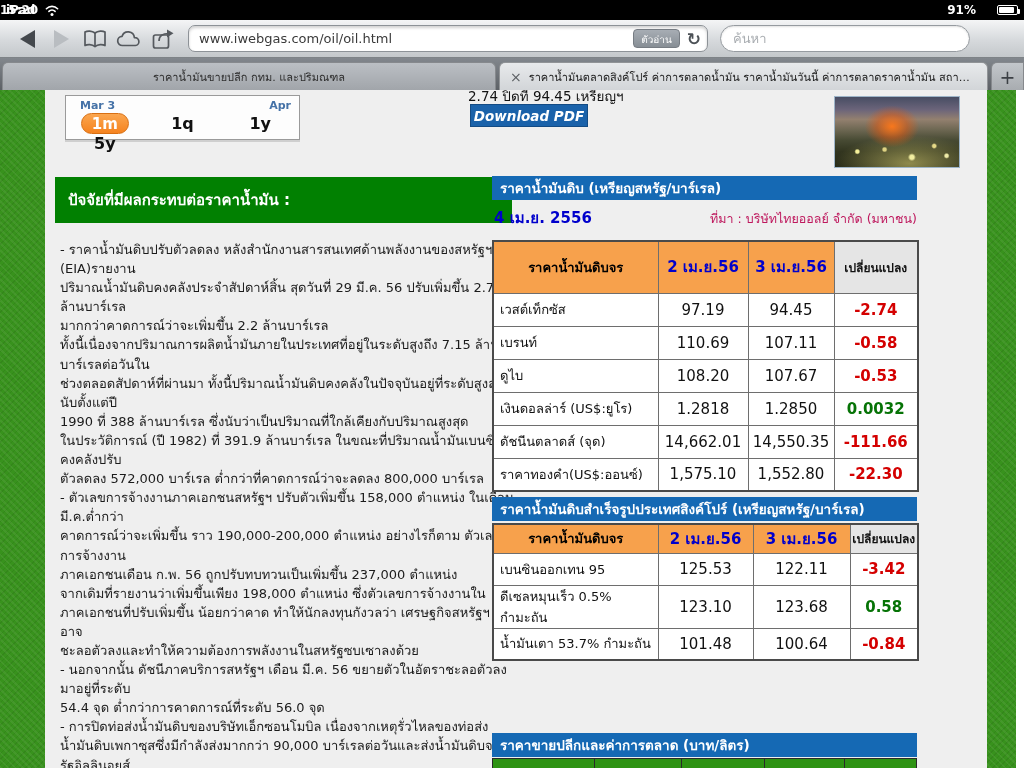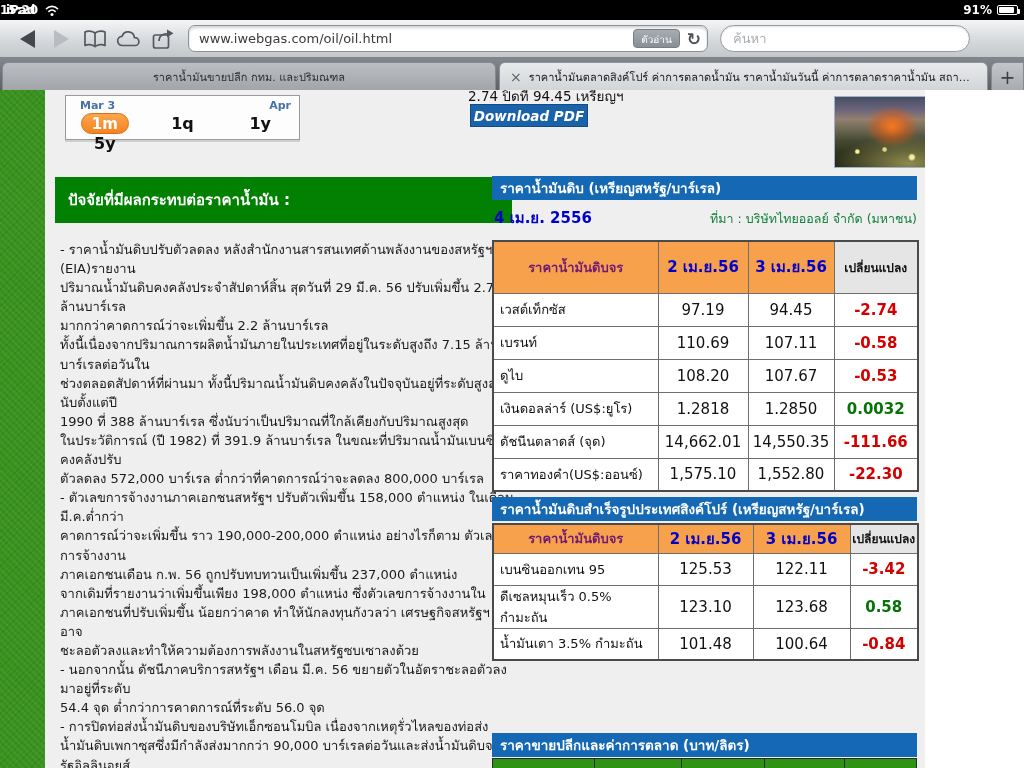--- a/index.html
+++ b/index.html
@@ -5,21 +5,21 @@
   * { margin:0; padding:0; box-sizing:border-box; }
   html,body { width:1024px; height:768px; overflow:hidden; background:#000;
     font-family:"DejaVu Sans", sans-serif; }
   .screen { position:relative; width:1024px; height:768px; background:#fff; }
 
   
   .status-bar { position:absolute; left:0; top:0; width:1024px; height:20px; background:#000;
     color:#fff; font-size:12px; display:flex; align-items:center; }
   .sb-left { position:absolute; left:6px; top:0; height:20px; display:flex; align-items:center; gap:9px; font-weight:bold; }
   .sb-time { position:absolute; left:0; width:100%; text-align:left; font-weight:bold; }
-  .sb-right { position:absolute; right:6px; top:0; height:20px; display:flex; align-items:center; gap:5px; font-weight:bold; }
+  .sb-right { position:absolute; right:6px; top:0; height:20px; display:flex; align-items:center; gap:21px; font-weight:bold; }
   .batt { position:relative; width:21px; height:10px; border:1px solid #fff; border-radius:2px; padding:1px; }
   .batt-fill { display:block; height:100%; width:88%; background:#fff; border-radius:1px; }
   .batt-tip { position:absolute; right:-3px; top:2.5px; width:2px; height:5px; background:#fff; border-radius:0 1px 1px 0; }
 
   
   .toolbar { position:absolute; left:0; top:20px; width:1024px; height:38px;
     background:linear-gradient(#f4f5f6,#d6d9dc 55%,#c4c8cb);
     border-bottom:1px solid #7e8387; display:flex; align-items:center; padding:0 10px; }
   .nav-icon { flex:none; display:flex; align-items:center; justify-content:center; width:34px; height:30px; }
   .tri-back { width:0; height:0; border-top:9px solid transparent; border-bottom:9px solid transparent; border-right:15px solid #44484d; }
@@ -47,21 +47,21 @@
     border:1px solid #86898d; border-bottom:none; color:#2f2f2f; }
   .tab-active { left:499px; width:489px; background:linear-gradient(#e8eaec,#d2d5d8);
     border:1px solid #919497; border-bottom:none; color:#222; justify-content:flex-start; padding:0 10px; }
   .tab-label { white-space:nowrap; overflow:hidden; text-overflow:ellipsis; }
   .tab-close { flex:none; margin-right:7px; color:#5b5f63; font-size:14px; line-height:1; }
   .new-tab { position:absolute; top:4px; left:991px; width:33px; height:28px; border-radius:6px 0 0 0;
     background:linear-gradient(#c3c7cb,#a8acb0); border:1px solid #86898d; border-bottom:none;
     display:flex; align-items:center; justify-content:center; font-size:19px; color:#3c4045; }
 
   
-  .page { position:absolute; left:0; top:90px; width:925px; height:678px;
+  .page { position:absolute; left:0; top:90px; width:1016px; height:678px;
     background-color:#38921d;
     background-image:
       repeating-linear-gradient(45deg, rgba(255,255,255,.06) 0 2px, transparent 2px 5px),
       repeating-linear-gradient(-45deg, rgba(0,0,0,.08) 0 1px, transparent 1px 4px);
     overflow:hidden; }
   .content { position:absolute; left:45px; top:0; width:942px; height:678px; background:#efefef; overflow:hidden; }
 
   
   .chart-widget { position:absolute; left:20px; top:5px; width:235px; height:45px; background:#fdfdfd;
     border:1px solid #9a9a9a; box-shadow:0 2px 0 #cfcfcf; }
@@ -98,28 +98,28 @@
 
   
   .sec-header { position:absolute; left:447px; width:425px; height:24px; background:#1569b4;
     color:#fff; font-size:13.5px; font-weight:bold; line-height:24px; padding-left:8px; }
   .hdr-crude { top:86px; }
   .hdr-sing  { top:407px; }
   .hdr-retail{ top:643px; }
   .date-line { position:absolute; left:447px; top:116px; width:425px; display:flex;
     justify-content:space-between; align-items:baseline; }
   .date-txt { font-size:15px; font-weight:bold; color:#0000cc; padding-left:2px; }
-  .source-txt { font-size:12.5px; color:#15803d; }
+  .source-txt { font-size:12.5px; color:#be185d; }
 
   table.price-table { position:absolute; left:447px; border-collapse:collapse; background:#fff;
     border:2px solid #4a4a4a; }
   .t-crude { top:150px; }
   .t-sing  { top:433px; }
   table.price-table th, table.price-table td { border:1px solid #6e6e6e; }
-  th.h-name { background:#f7a14c; font-size:13px; font-weight:bold; color:#701a75;margin-left:19px; }
+  th.h-name { background:#f7a14c; font-size:13px; font-weight:bold; color:#000000;margin-left:19px; }
   th.h-date { background:#f7a14c; font-size:15px; font-weight:bold; color:#0000cc; }
   th.h-chg  { background:#e5e5e5; font-size:12px; font-weight:bold; color:#111; }
   .t-crude th { height:52px; }
   .t-sing th { height:29px; }
   .t-crude td { height:33px; }
   .t-sing td { height:32px; }
   td.c-name { font-size:13px; color:#111; padding-left:6px; text-align:left; }
   td.c-val  { font-size:15px; color:#111; text-align:center; }
   td.c-chg  { font-size:15px; font-weight:bold; text-align:center; }
   .neg { color:#d40000; }
@@ -338,21 +338,21 @@
             <td class="c-val">122.11</td>
             <td class="c-chg neg">-3.42</td>
           </tr>
           <tr>
             <td class="c-name">ดีเซลหมุนเร็ว 0.5% กำมะถัน</td>
             <td class="c-val">123.10</td>
             <td class="c-val">123.68</td>
             <td class="c-chg pos">0.58</td>
           </tr>
           <tr>
-            <td class="c-name">น้ำมันเตา 3.5% กำมะถัน</td>
+            <td class="c-name">น้ำมันเตา 53.7% กำมะถัน</td>
             <td class="c-val">101.48</td>
             <td class="c-val">100.64</td>
             <td class="c-chg neg">-0.84</td>
           </tr>
         </tbody>
       </table>
 
       <div class="sec-header hdr-retail">ราคาขายปลีกและค่าการตลาด (บาท/ลิตร)</div>
       <div class="retail-row">
         <div class="retail-cell" style="width:102px"></div>

